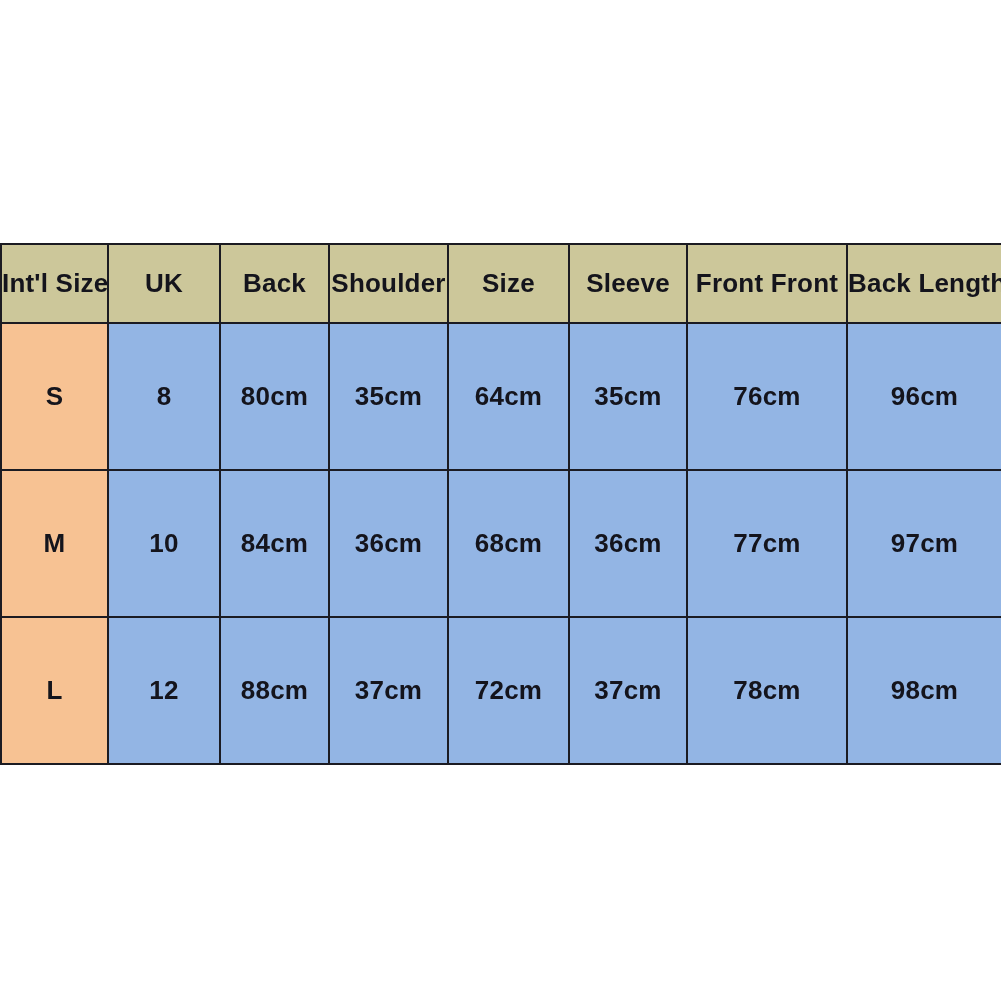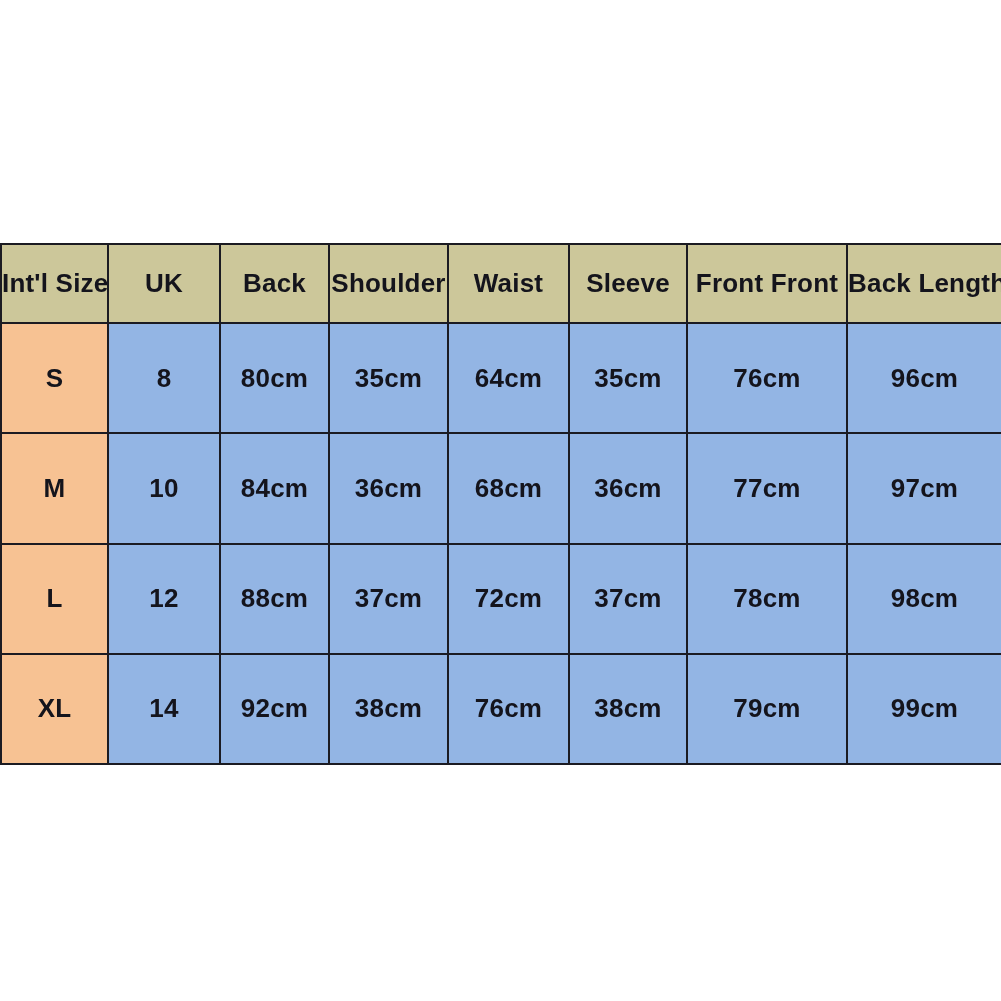--- a/index.html
+++ b/index.html
@@ -93,21 +93,21 @@
         <col class="c6">
         <col class="c7">
       </colgroup>
 
       <thead>
         <tr>
           <th>Int'l Size</th>
           <th>UK</th>
           <th>Back</th>
           <th>Shoulder</th>
-          <th>Waist</th>
+          <th>Size</th>
           <th>Sleeve</th>
           <th>Front Front</th>
           <th>Back Length</th>
         </tr>
       </thead>
 
       <tbody>
         <tr>
           <td class="size-col">S</td>
           <td>8</td>
@@ -131,27 +131,17 @@
         <tr>
           <td class="size-col">L</td>
           <td>12</td>
           <td>88cm</td>
           <td>37cm</td>
           <td>72cm</td>
           <td>37cm</td>
           <td>78cm</td>
           <td>98cm</td>
         </tr>
-        <tr>
-          <td class="size-col">XL</td>
-          <td>14</td>
-          <td>92cm</td>
-          <td>38cm</td>
-          <td>76cm</td>
-          <td>38cm</td>
-          <td>79cm</td>
-          <td>99cm</td>
-        </tr>
       </tbody>
     </table>
 
   </div>
 </div>
 
 </body></html>

